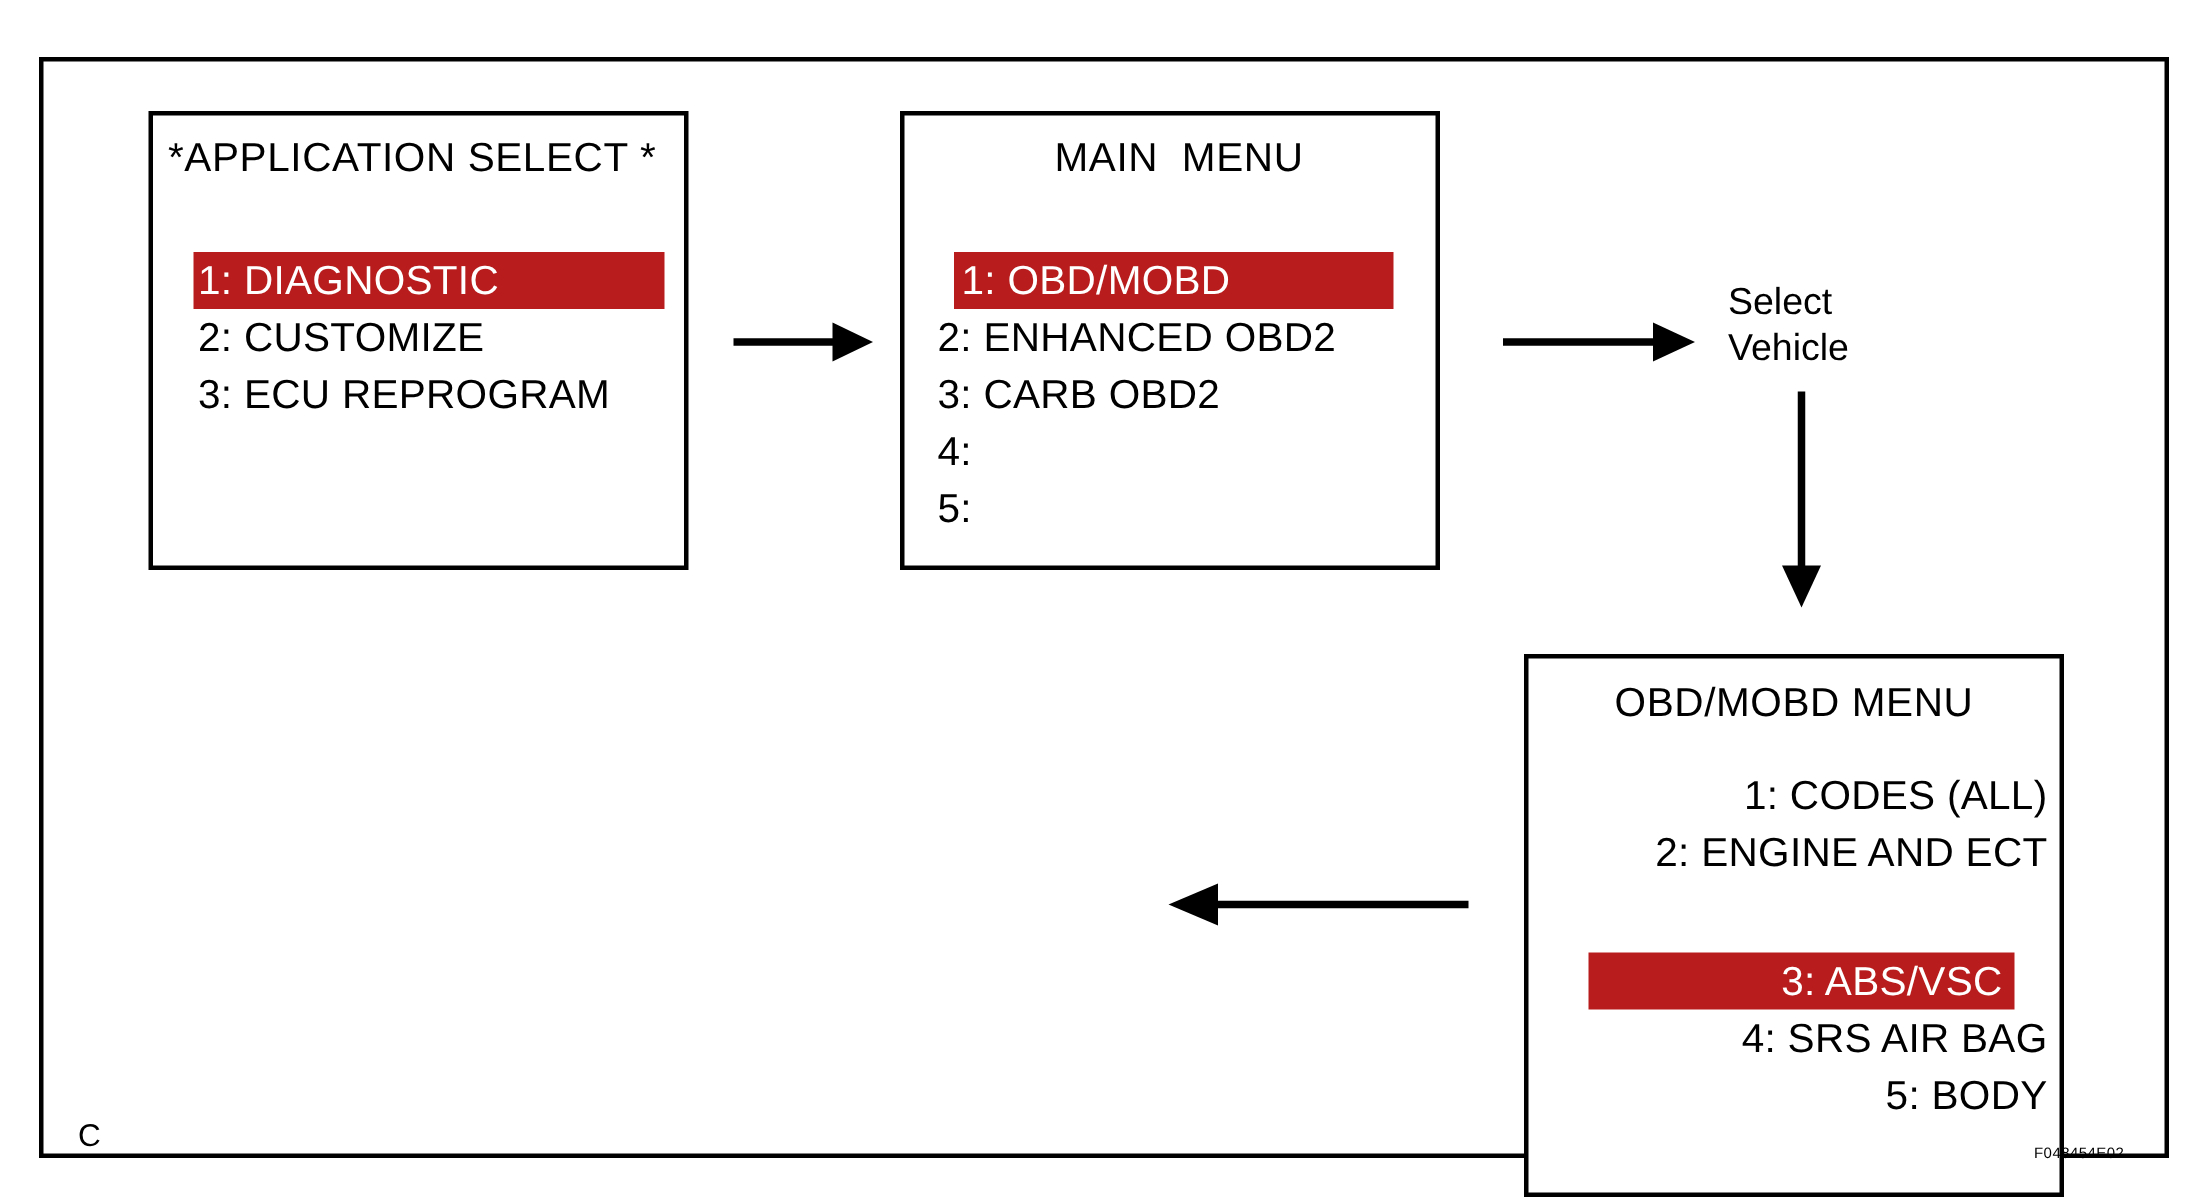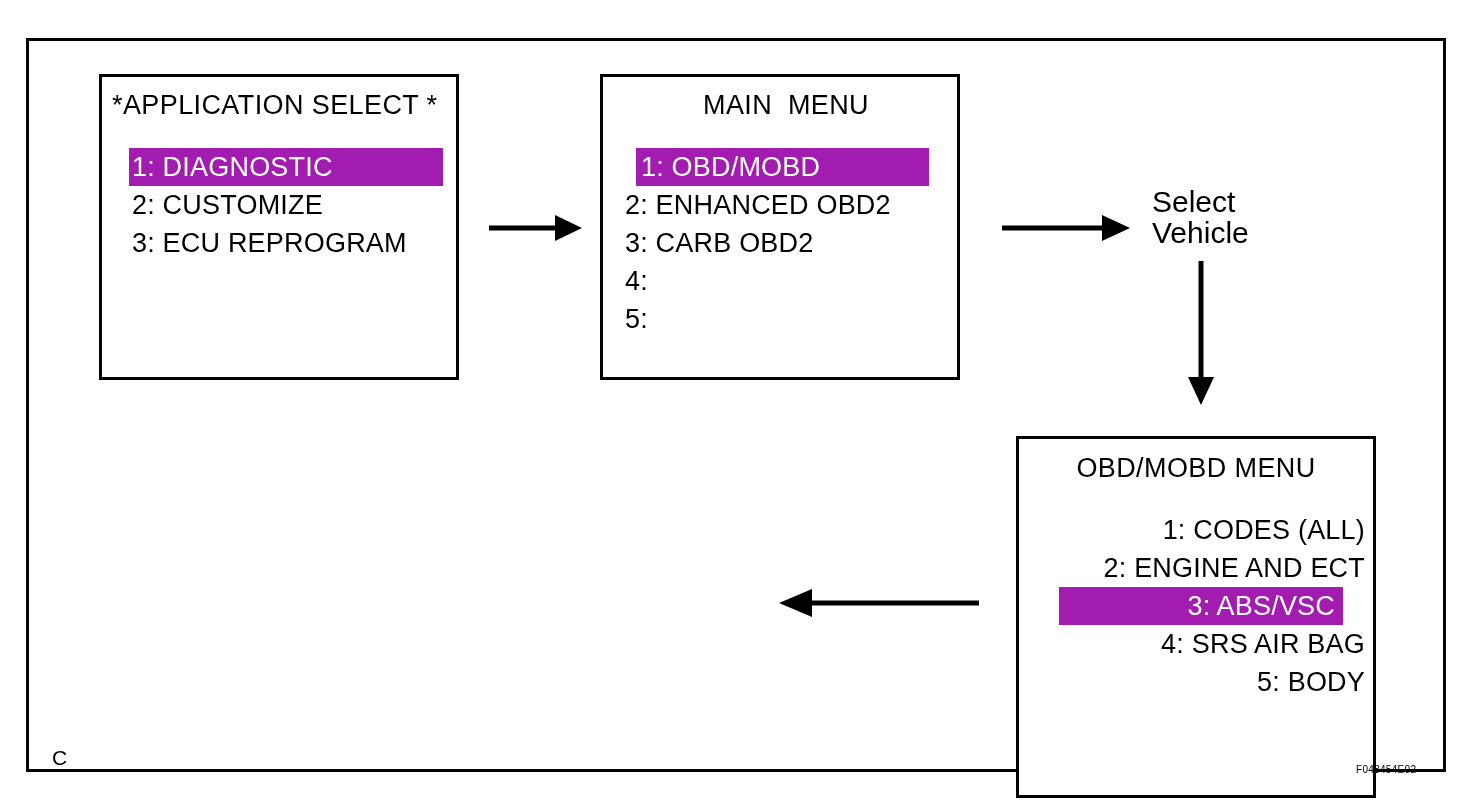--- a/index.html
+++ b/index.html
@@ -66,22 +66,23 @@
     line-height: 38px;
     height: 38px;
     white-space: pre;
     letter-spacing: 0.2px;
     display: block;
   }
   .menu-row.blank {
     color: transparent;
   }
   .menu-row.selected {
-    background: #a21caf;
+    background: #b91c1c;
     color: #fff;
+    margin-top: 48px;
   }
 
   
   #box-app-select {
     left: 99px;
     top: 58px;
     width: 360px;
     height: 306px;
   }
   #box-app-select .screen-title {
@@ -175,21 +176,21 @@
   .arrow svg { display: block; }
 
   #arrow-app-to-main { left: 487px; top: 196px; }
   #arrow-main-to-select { left: 1000px; top: 196px; }
   #arrow-select-to-obd { left: 1185px; top: 243px; }
   #arrow-obd-to-diag { left: 776px; top: 570px; }
 
   
   .flow-label {
     position: absolute;
-    font-size: 30px;
+    font-size: 25px;
     line-height: 31px;
     white-space: pre;
   }
   #label-select-vehicle {
     left: 1152px;
     top: 170px;
   }
 
   #mark-corner-c {
     position: absolute;

